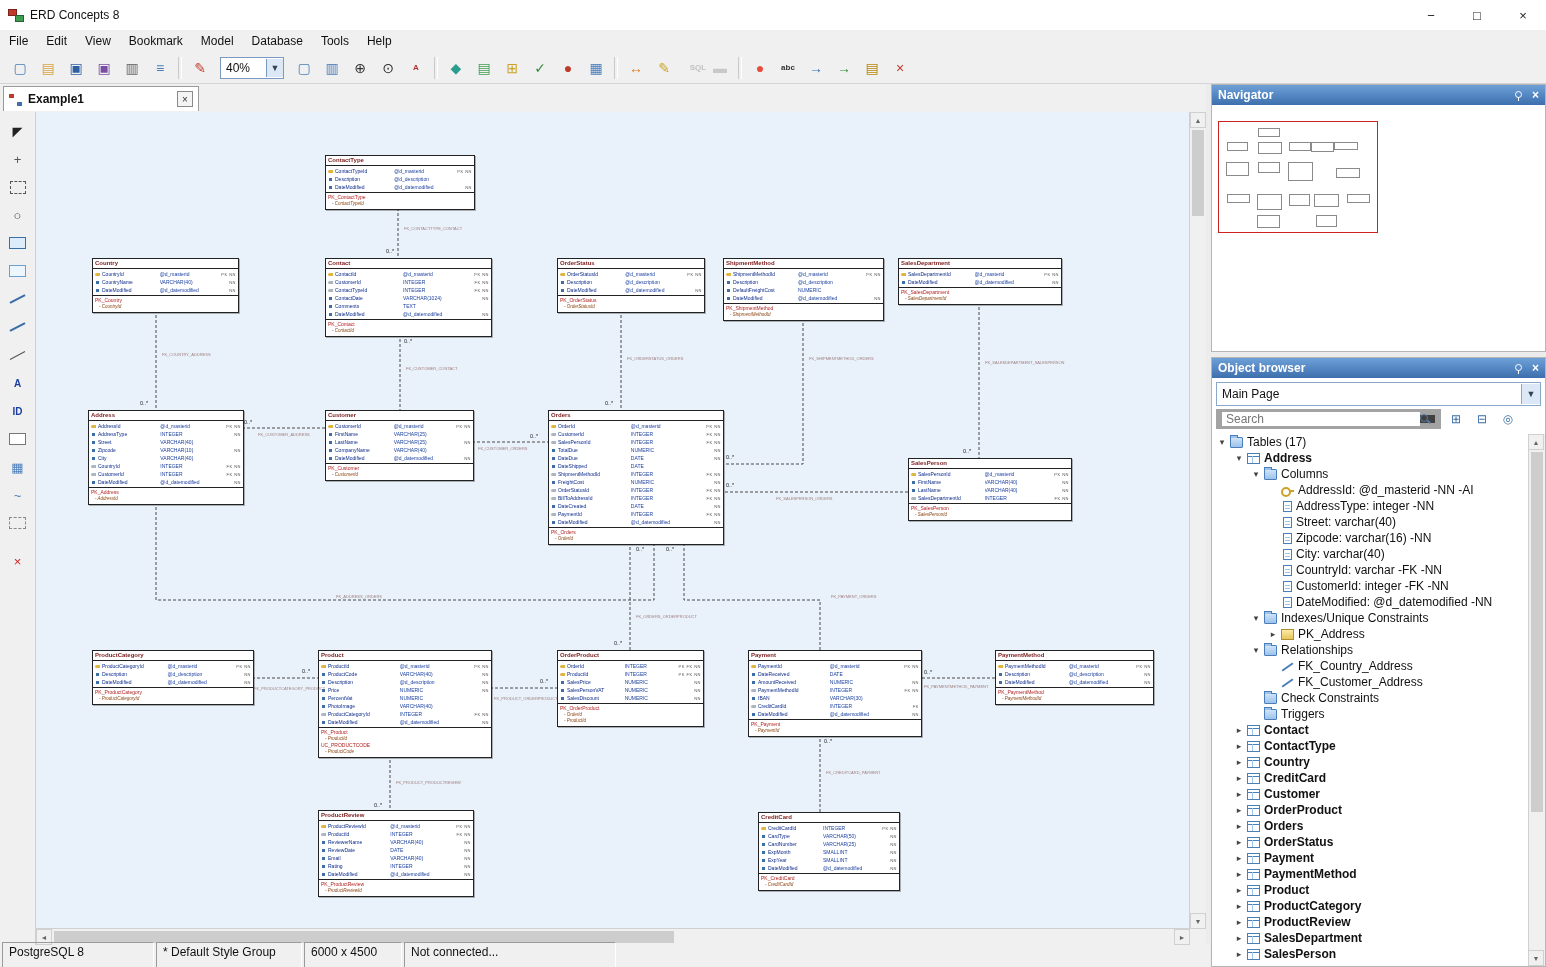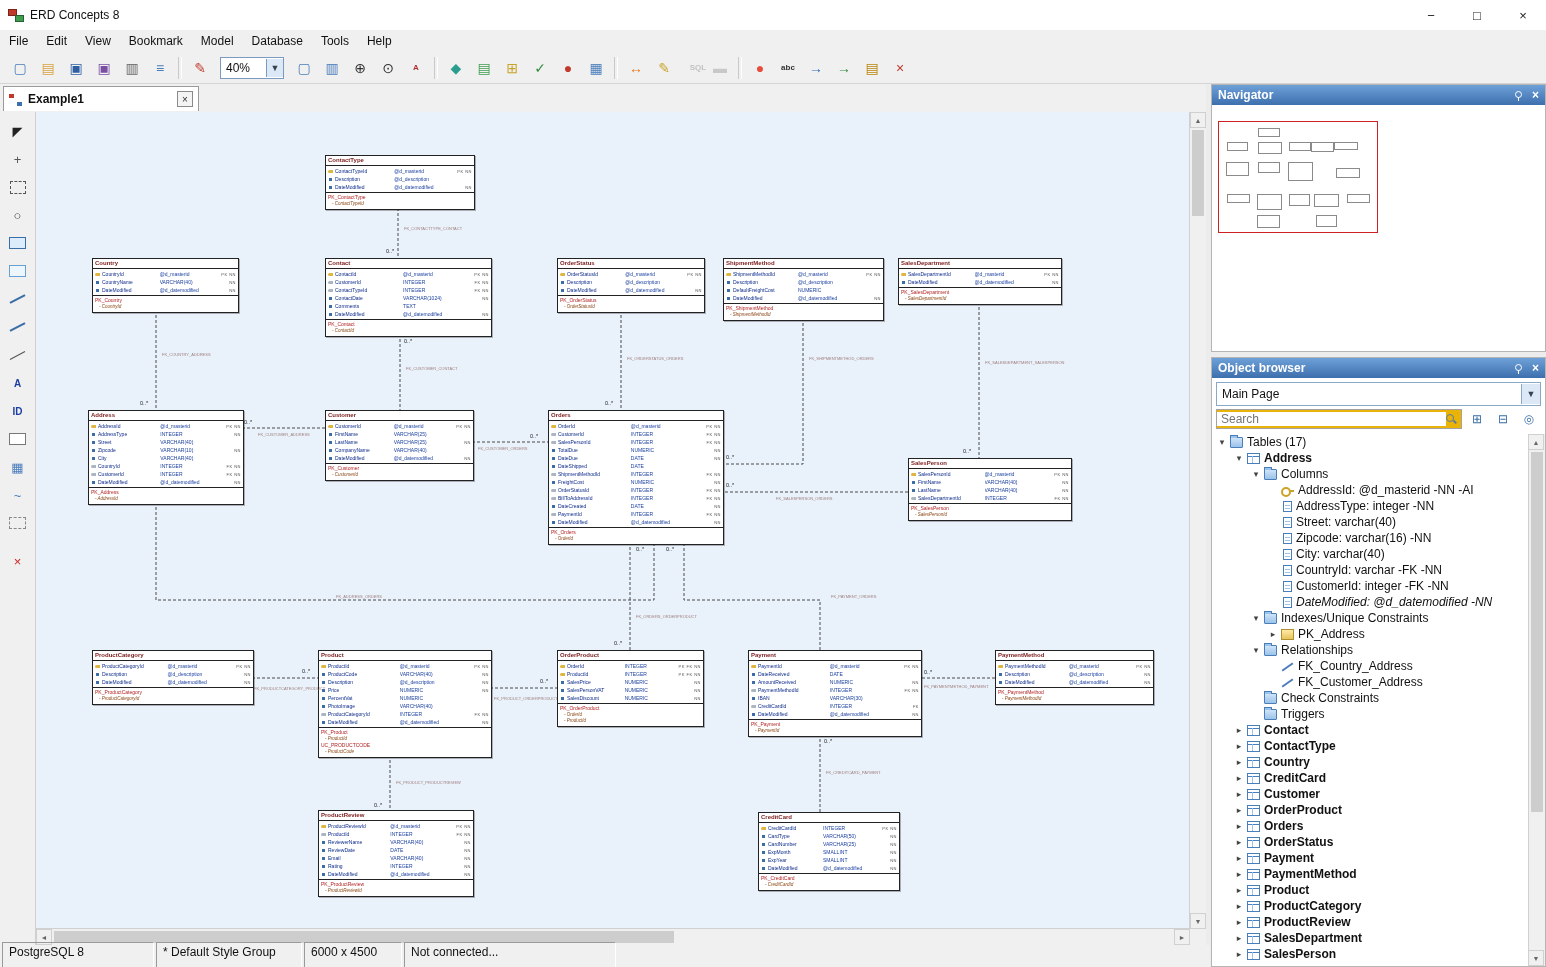--- a/index.html
+++ b/index.html
@@ -91,21 +91,21 @@
   .hd-close{font-size:12px;color:#fff;line-height:12px}
   #navigator{top:84px;height:268px}
   #nav-body{position:absolute;left:0;top:20px;right:0;bottom:0;background:#fff}
   #nav-vp{position:absolute;left:6px;top:16px;width:158px;height:110px;border:1px solid #cc2222;background:#fff}
   .mm-box{position:absolute;border:1px solid #8a8a8a;background:#fff}
   #objbrowser{top:357px;height:610px}
   .ob-combo{position:absolute;left:4px;top:24px;right:4px;height:22px;background:#fff;border:1px solid #8aa8c8;display:flex;align-items:center;font-size:12px}
   .ob-combo .cb-val{flex:1;padding-left:5px}
   .cb-arr{width:18px;height:20px;background:#dce8f6;border-left:1px solid #8aa8c8;display:flex;align-items:center;justify-content:center;font-size:9px;color:#345}
   .ob-search{position:absolute;left:4px;top:50px;right:4px;height:22px;display:flex;align-items:center}
-  .search-box{width:246px;height:20px;border:1px solid #a3a3a3;background:#eab308;display:flex;align-items:center;box-sizing:border-box}
+  .search-box{width:225px;height:20px;border:6px solid #a3a3a3;background:#404040;display:flex;align-items:center;box-sizing:border-box}
   .search-box input{border:none;outline:none;flex:1;font-size:12px;padding:0 4px;font-family:"Liberation Sans",sans-serif}
   .mag-ico{width:11px;height:11px;position:relative;margin-right:4px}
   .mag-ico::before{content:"";position:absolute;left:0;top:0;width:6px;height:6px;border:1.5px solid #5a7ba0;border-radius:50%}
   .mag-ico::after{content:"";position:absolute;left:7px;top:7px;width:4px;height:1.5px;background:#5a7ba0;transform:rotate(45deg)}
   .ob-tool{width:20px;height:20px;margin-left:4px;display:flex;align-items:center;justify-content:center;font-size:12px;color:#3a6ea5;border:1px solid transparent}
   #ob-tree{position:absolute;left:0;top:76px;right:16px;bottom:0;overflow:hidden;background:#fff}
   .tree-row{height:16px;display:flex;align-items:center;font-size:12px;white-space:nowrap}
   .tree-arrow{width:12px;flex:none;font-size:9px;color:#444;text-align:center}
   .tree-label.b{font-weight:bold}
   .t-ico{width:13px;height:11px;margin:0 4px 0 2px;position:relative;flex:none;box-sizing:border-box}
@@ -1170,21 +1170,21 @@
       <div class="tree-row" style="padding-left: 55px;">
         <span class="tree-arrow"></span>
         <span class="t-ico t-col"></span>
         <span class="tree-label">CountryId: varchar -FK -NN</span>
       </div>
       <div class="tree-row" style="padding-left: 55px;">
         <span class="tree-arrow"></span>
         <span class="t-ico t-col"></span>
         <span class="tree-label">CustomerId: integer -FK -NN</span>
       </div>
-      <div class="tree-row" style="padding-left: 55px; font-style: italic;">
+      <div class="tree-row" style="padding-left: 55px;">
         <span class="tree-arrow"></span>
         <span class="t-ico t-col"></span>
         <span class="tree-label">DateModified: @d_datemodified -NN</span>
       </div>
       <div class="tree-row" style="padding-left: 38px;">
         <span class="tree-arrow">▾</span>
         <span class="t-ico t-folder"></span>
         <span class="tree-label">Indexes/Unique Constraints</span>
       </div>
       <div class="tree-row" style="padding-left: 55px;">

